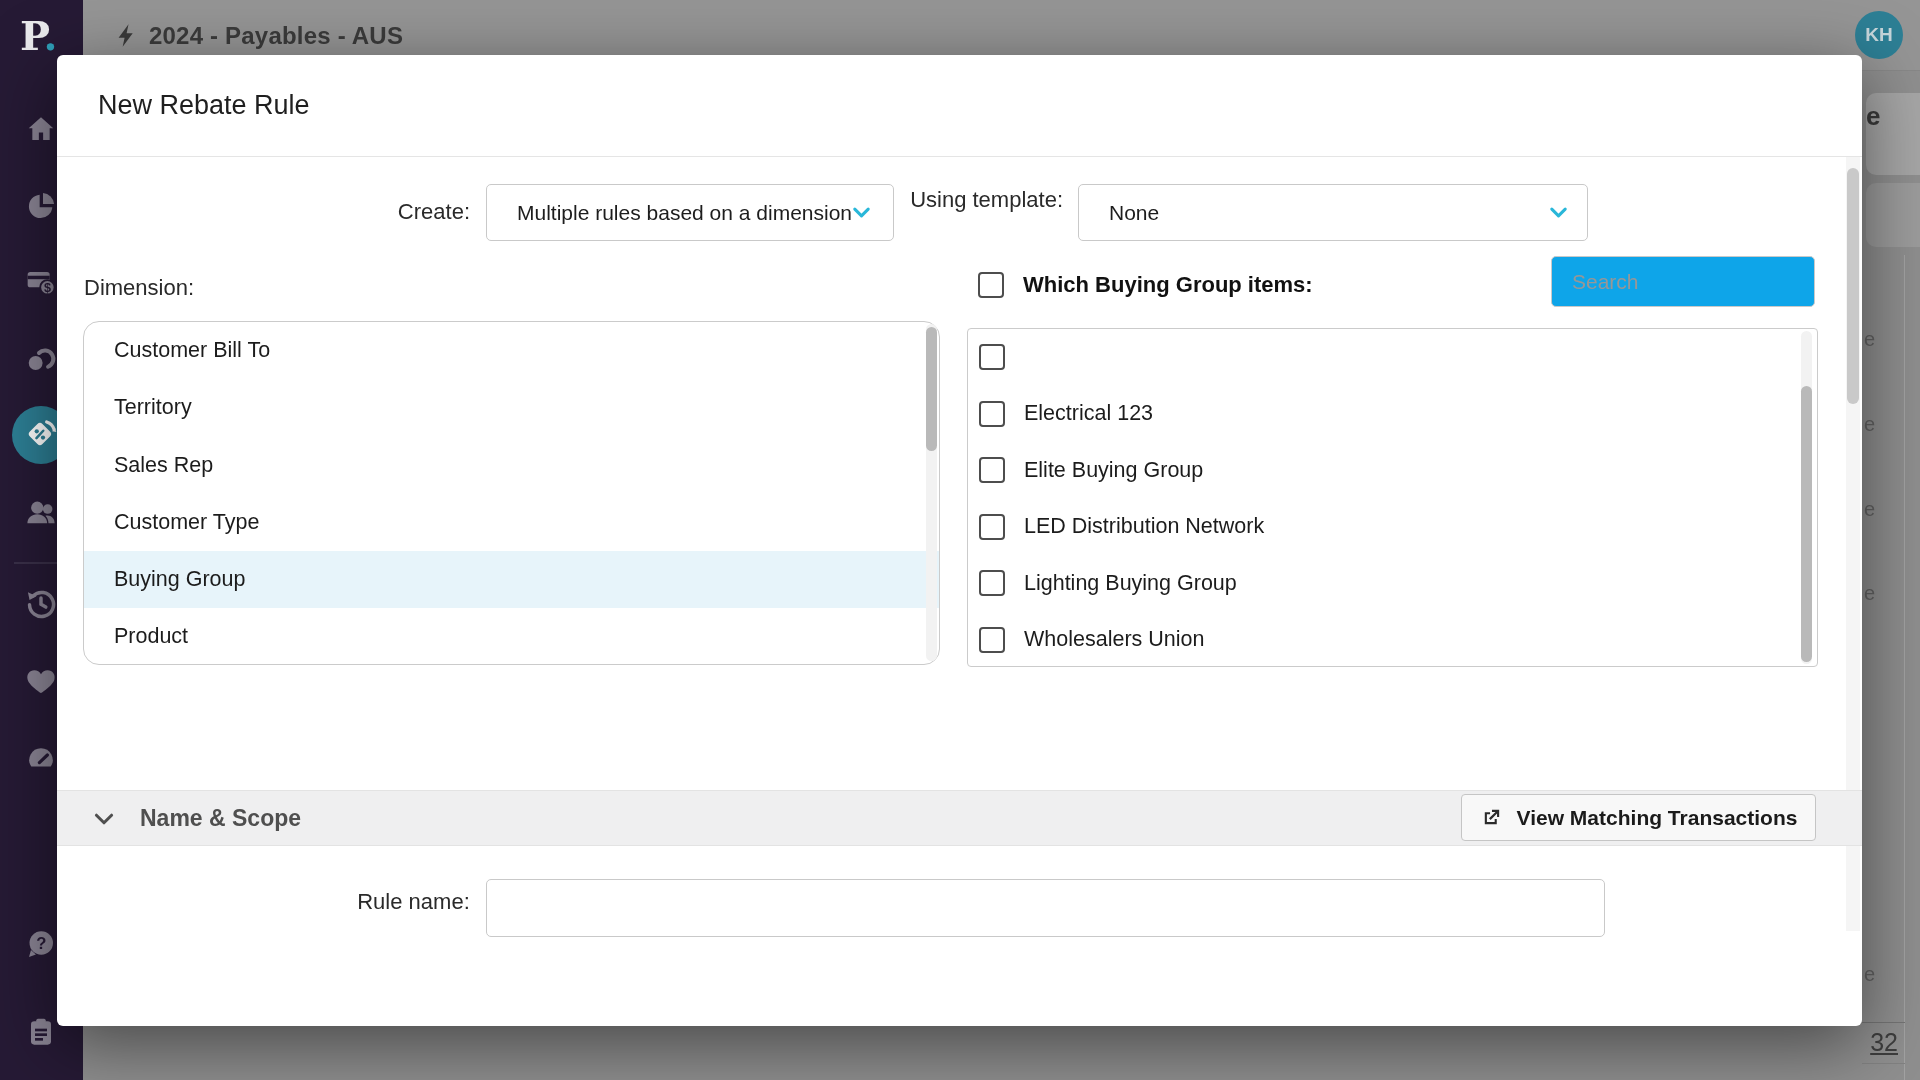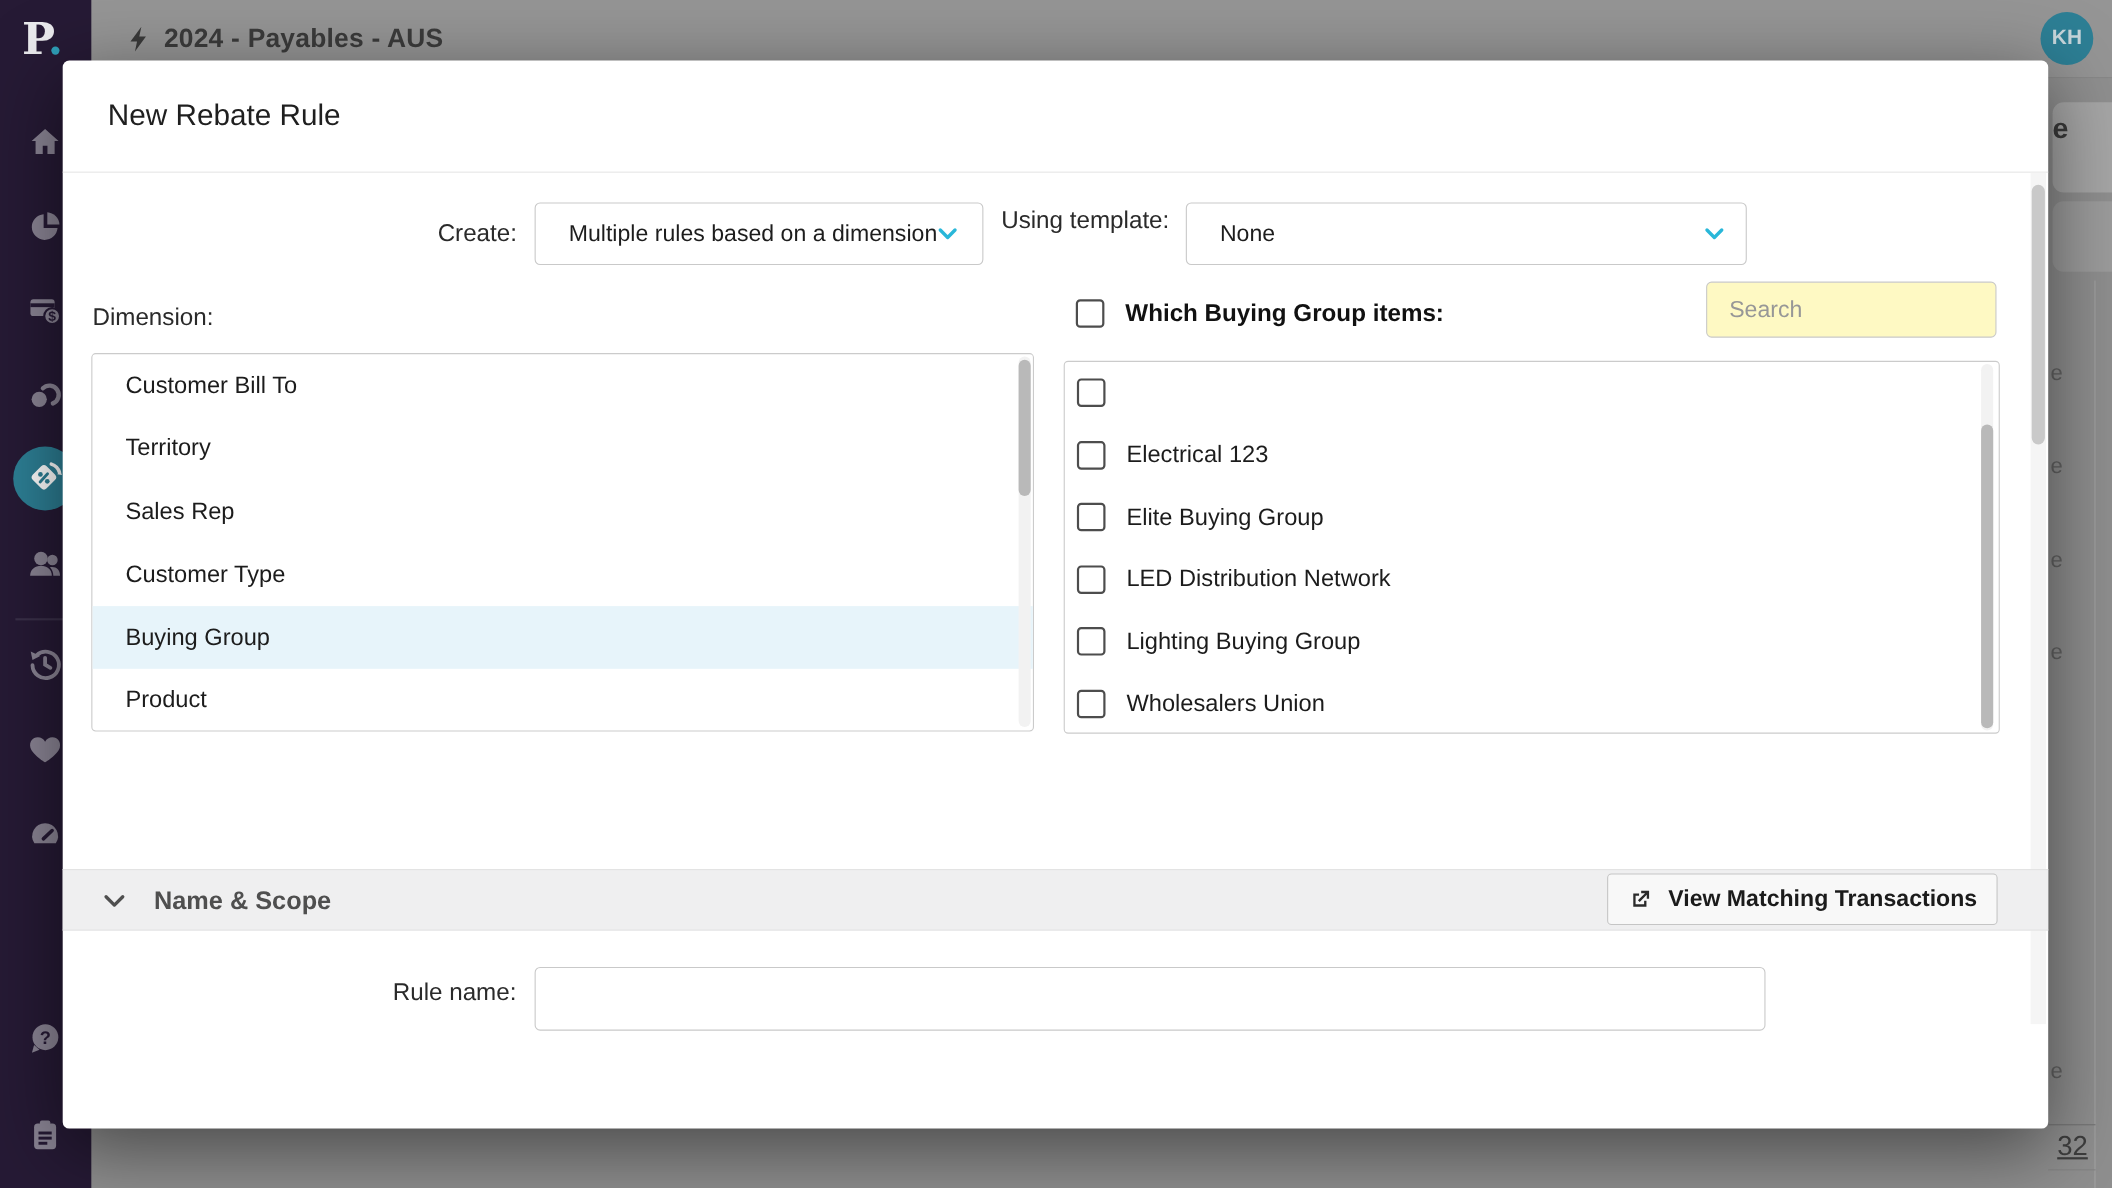--- a/index.html
+++ b/index.html
@@ -57,47 +57,47 @@
 
   .dd{position:absolute;top:129px;height:57px;border:1px solid #c9c9c9;border-radius:5px;background:#fff;}
   .dd-create{left:429px;width:408px;}
   .dd-tmpl{left:1021px;width:510px;}
   .dd-text{position:absolute;left:30px;top:0;line-height:55px;font-size:21px;color:#1d1d1d;white-space:nowrap;}
   .dd-chevron{position:absolute;top:16px;width:23px;height:23px;}
   .dd-create .dd-chevron{right:20px;}
   .dd-tmpl .dd-chevron{right:17px;}
 
   .dim-label{left:27px;top:220px;}
-  .dim-list{position:absolute;left:26px;top:266px;width:857px;height:344px;border:1px solid #cbcbcb;border-radius:4px;background:#fff;overflow:hidden;}
+  .dim-list{position:absolute;left:26px;top:266px;width:857px;height:344px;border:1px solid #cbcbcb;border-radius:16px;background:#fff;overflow:hidden;}
   .dim-row{height:57.3px;line-height:57.3px;padding-left:30px;font-size:21.5px;color:#1c1c1c;}
   .dim-row.selected{background:var(--highlight-row);}
   .dim-scroll{position:absolute;right:7px;top:3px;width:11px;height:337px;background:#f2f2f2;border-radius:6px;}
   .dim-thumb{position:absolute;right:7px;top:6px;width:11px;height:124px;background:#b9b9b9;border-radius:6px;}
 
   .checkbox{width:26px;height:26px;border:2px solid #4d4d4d;border-radius:4px;background:#fff;flex-shrink:0;}
   .items-header-cb{position:absolute;left:921px;top:217px;}
   .items-header-label{position:absolute;left:966px;top:217px;font-size:22px;font-weight:bold;color:#111;}
-  .search{position:absolute;left:1494px;top:201px;width:264px;height:51px;border:1px solid #c9c9c9;border-radius:5px;padding-left:20px;font-size:21px;color:#333;font-family:"Liberation Sans",sans-serif;outline:none;background:#fef9c3;}
+  .search{position:absolute;left:1494px;top:201px;width:264px;height:51px;border:1px solid #c9c9c9;border-radius:5px;padding-left:20px;font-size:21px;color:#333;font-family:"Liberation Sans",sans-serif;outline:none;background:#0ea5e9;}
   .search::placeholder{color:#979797;}
 
   .items-list{position:absolute;left:910px;top:273px;width:851px;height:339px;border:1px solid #cbcbcb;border-radius:4px;background:#fff;overflow:hidden;}
   .item-row{height:56.5px;display:flex;align-items:center;padding-left:11px;}
   .item-row .checkbox{margin-right:19px;}
   .item-label{font-size:21.5px;color:#1c1c1c;}
   .items-scroll{position:absolute;right:6px;top:3px;width:11px;height:333px;background:#f2f2f2;border-radius:6px;}
   .items-thumb{position:absolute;right:6px;bottom:5px;width:11px;height:276px;background:#b9b9b9;border-radius:6px;}
 
   .band{position:absolute;left:0;top:735px;width:1805px;height:56px;background:#efeff0;border-top:1px solid #e3e3e3;border-bottom:1px solid #e3e3e3;}
   .band-chevron{position:absolute;left:34px;top:15px;width:26px;height:26px;}
   .band-label{position:absolute;left:83px;top:0;line-height:54px;font-size:23px;font-weight:600;color:#4f4f4f;}
   .vmt-btn{position:absolute;left:1404px;top:739px;width:355px;height:47px;background:#f8f8f8;border:1px solid #c5c5c5;border-radius:4px;display:flex;align-items:center;justify-content:center;gap:14px;cursor:pointer;}
   .vmt-btn svg{width:23px;height:23px;}
   .vmt-label{font-size:21px;font-weight:bold;color:#1b1b1b;}
 
-  .rule-label{left:300px;top:834px;width:113px;text-align:left;}
+  .rule-label{left:300px;top:834px;width:113px;text-align:center;}
   .rule-input{position:absolute;left:429px;top:824px;width:1119px;height:58px;border:1px solid #c9c9c9;border-radius:5px;background:#fff;outline:none;font-size:21px;padding:0 16px;font-family:"Liberation Sans",sans-serif;}
 
   .m-footer{position:absolute;left:0;top:876px;width:1805px;height:95px;background:#fff;border-top:1px solid #dedede;border-radius:0 0 6px 6px;}
   .active-cb{position:absolute;left:29px;top:28px;width:27px;height:27px;background:var(--accent);border-radius:4px;display:flex;align-items:center;justify-content:center;}
   .active-cb svg{width:19px;height:19px;}
   .active-label{position:absolute;left:75px;top:27px;font-size:24px;color:#232323;}
   .hint{position:absolute;left:209px;top:33px;font-size:21px;color:#2f2f2f;}
   .btn{position:absolute;top:18px;height:57px;border-radius:4px;display:flex;align-items:center;justify-content:center;font-size:21px;cursor:pointer;}
   .btn-cancel{left:1342px;width:114px;background:#f1f1f1;border:1px solid #c2c2c2;color:#1f1f1f;}
   .btn-save{left:1472px;width:101px;background:var(--accent);color:#fff;}

